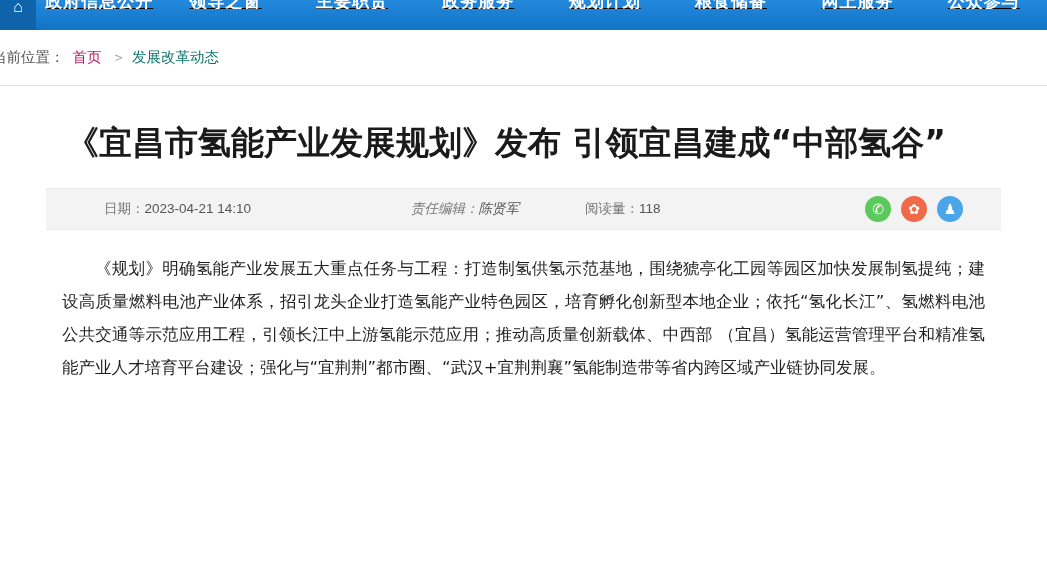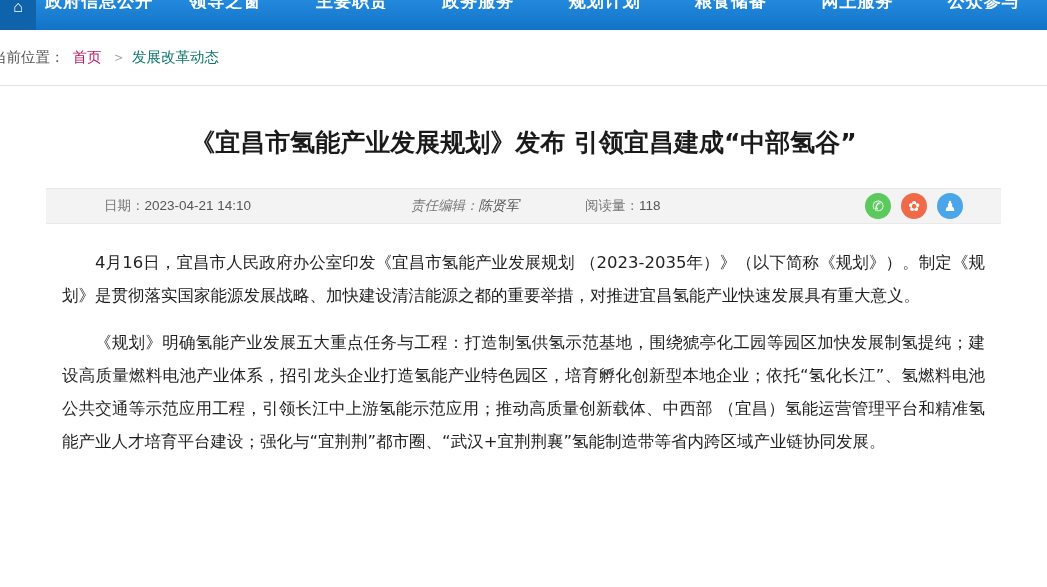--- a/index.html
+++ b/index.html
@@ -32,20 +32,21 @@
     color: #ffffff;
     font-size: 16px;
     line-height: 14px;
     padding-top: 0px;
   }
   .topnav .nav-items {
     flex: 1;
     display: flex;
     align-items: flex-start;
     height: 30px;
+    text-decoration: underline;
   }
   .topnav .nav-item {
     flex: 1;
     text-align: center;
     color: #ffffff;
     font-size: 17px;
     font-weight: bold;
     line-height: 15px;
     letter-spacing: 1px;
     white-space: nowrap;
@@ -75,32 +76,32 @@
   .breadcrumb .bc-link { color: #be185d; padding: 0 4px; }
   .breadcrumb .bc-sep { color: #999999; padding: 0 2px; }
   .breadcrumb .bc-current { color: #0f766e; }
 
   
   .article {
     width: 1047px;
     padding: 0 46px;
   }
   .article-title {
-    text-align: center;
-    font-size: 25px;
+    text-align: left;
+    font-size: 33px;
     font-weight: bold;
     color: #1a1a1a;
     line-height: 34px;
     padding: 40px 20px 28px 20px;
     font-family: "DejaVu Sans", "Liberation Sans", sans-serif;
     letter-spacing: 0px;
   }
 
   .meta-bar {
-    height: 36px;
+    height: 42px;
     background: #f3f3f3;
     border-top: 1px solid #e9e9e9;
     border-bottom: 1px solid #e9e9e9;
     display: flex;
     align-items: center;
     font-size: 13.5px;
     color: #666666;
     position: relative;
     padding: 0 16px;
   }
@@ -189,17 +190,16 @@
     </div>
 
     <div class="share-icons">
       <div class="share-icon si-wechat">✆</div>
       <div class="share-icon si-weibo">✿</div>
       <div class="share-icon si-qq">♟</div>
     </div>
   </div>
 
   <div class="body-text">
-    <p>4月16日，宜昌市人民政府办公室印发《宜昌市氢能产业发展规划 （2023-2035年）》（以下简称《规划》）。制定《规划》是贯彻落实国家能源发展战略、加快建设清洁能源之都的重要举措，对推进宜昌氢能产业快速发展具有重大意义。</p>
     <p>《规划》明确氢能产业发展五大重点任务与工程：打造制氢供氢示范基地，围绕猇亭化工园等园区加快发展制氢提纯；建设高质量燃料电池产业体系，招引龙头企业打造氢能产业特色园区，培育孵化创新型本地企业；依托“氢化长江”、氢燃料电池公共交通等示范应用工程，引领长江中上游氢能示范应用；推动高质量创新载体、中西部 （宜昌）氢能运营管理平台和精准氢能产业人才培育平台建设；强化与“宜荆荆”都市圈、“武汉+宜荆荆襄”氢能制造带等省内跨区域产业链协同发展。</p>
   </div>
 
 </div>
 
 </body></html>

